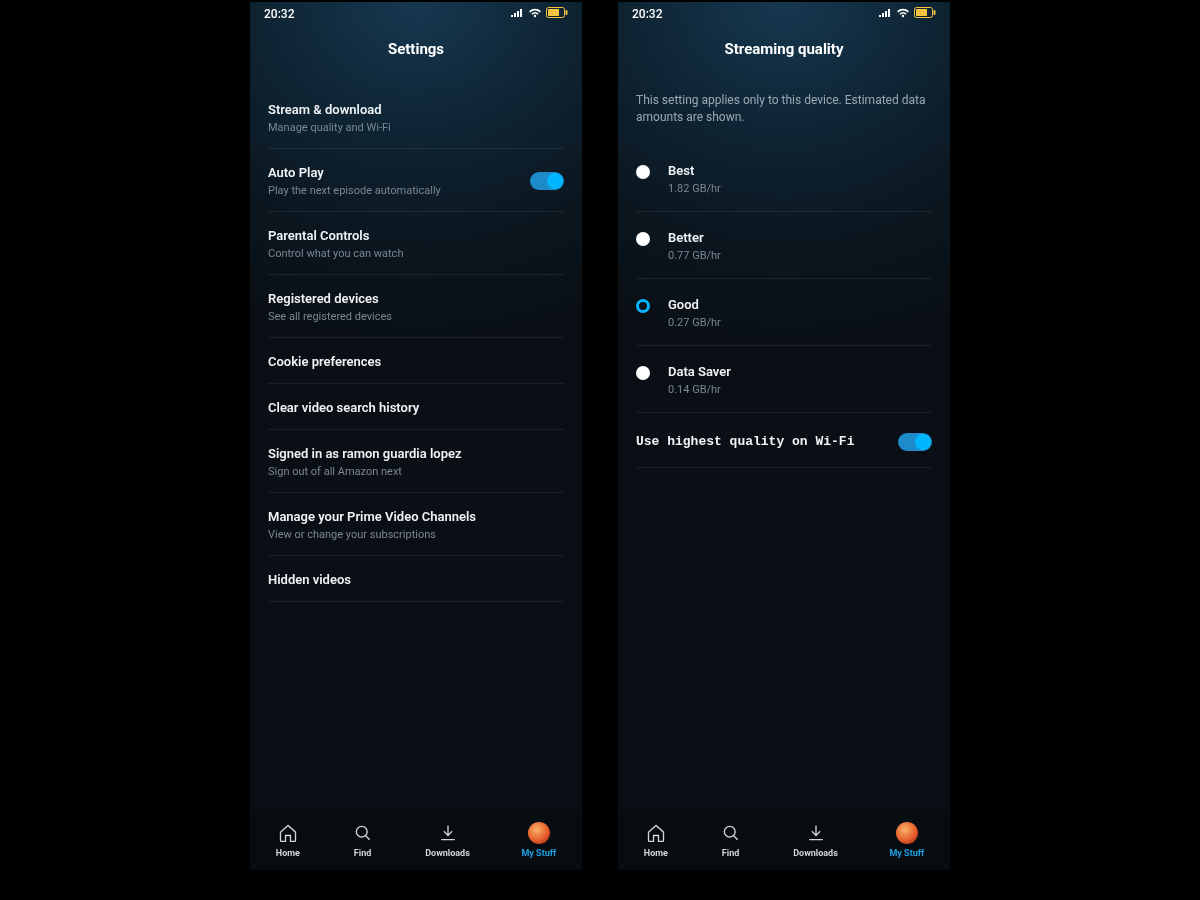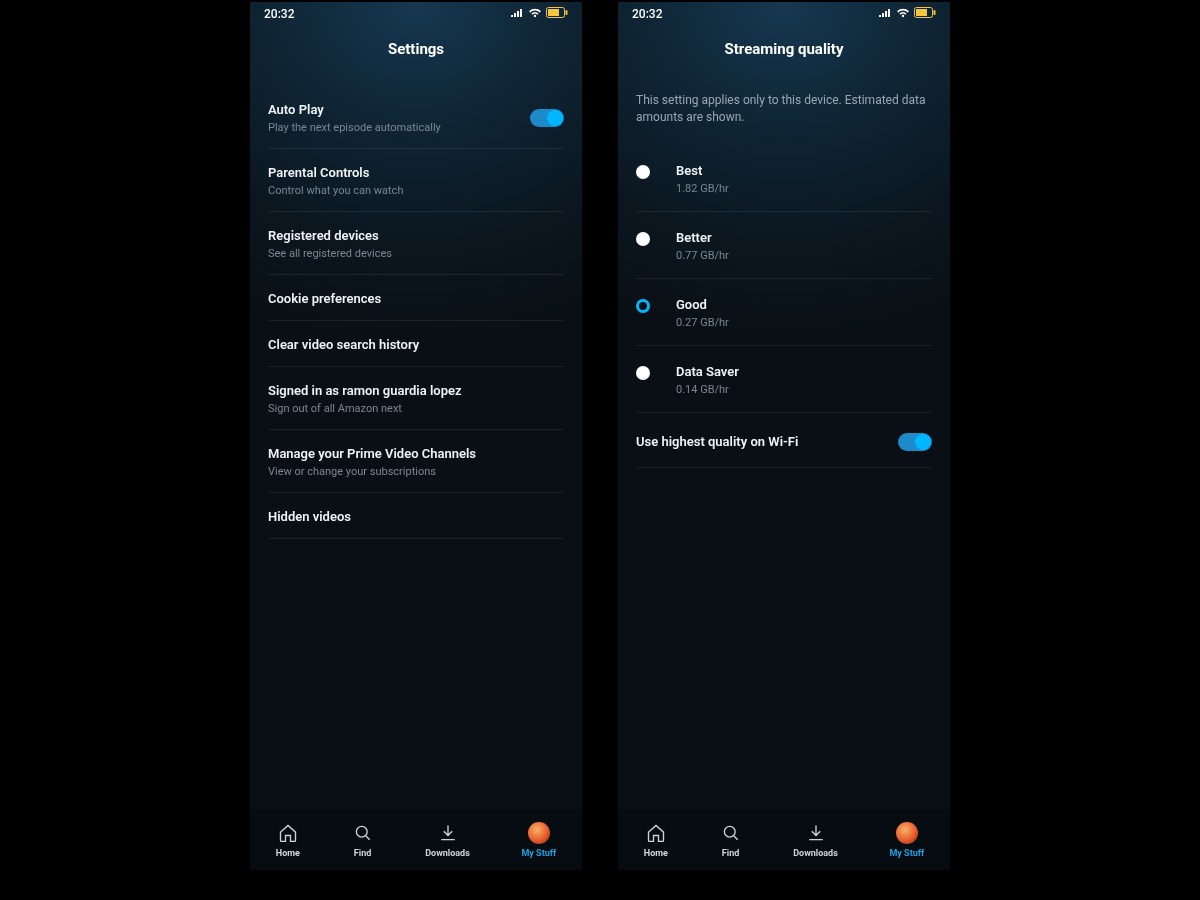--- a/index.html
+++ b/index.html
@@ -26,35 +26,35 @@
   .row .txt .sub { font-size:11px; color:#7a8792; margin-top:4px; }
   .toggle {
     width:34px; height:18px; border-radius:10px; background:#1d8ac9; position:relative;
   }
   .toggle::after {
     content:""; position:absolute; right:1px; top:1px; width:16px; height:16px;
     border-radius:50%; background:#00b7ff;
   }
   .quality-desc { font-size:12px; color:#9ba8b3; padding:6px 0 18px 0; line-height:1.45; }
   .radio-row {
-    display:flex; align-items:flex-start; gap:26px; padding:18px 0 16px 0;
+    display:flex; align-items:flex-start; gap:18px; padding:18px 0 16px 0;
     border-bottom:1px solid rgba(255,255,255,0.08);
   }
   .radio-row:last-of-type { border-bottom:1px solid rgba(255,255,255,0.08); }
   .radio {
     width:14px; height:14px; border-radius:50%; background:#fff; margin-top:2px; flex-shrink:0;
   }
   .radio.selected { background:transparent; border:3px solid #00b7ff; width:14px; height:14px; }
   .radio-txt .r-title { font-size:13px; font-weight:600; color:#f0f4f7; }
   .radio-txt .r-sub { font-size:11px; color:#7a8792; margin-top:4px; }
   .wifi-row {
     display:flex; align-items:center; justify-content:space-between;
     padding:20px 0 16px 0; border-bottom:1px solid rgba(255,255,255,0.08);
   }
-  .wifi-row .w-title { font-size:13px; font-weight:600; color:#f0f4f7; }
+  .wifi-row .w-title { font-size:13px; font-weight:600; color:#f0f4f7;font-family:Liberation Mono, monospace; }
   .navbar {
     height:62px; display:flex; justify-content:space-around; align-items:center;
     border-top:1px solid rgba(255,255,255,0.02); background:rgba(0,0,0,0.15);font-weight:bold;
   }
   .nav-item { display:flex; flex-direction:column; align-items:center; gap:4px; font-size:9px; color:#cfd6db; }
   .nav-item.active { color:#1fa2e6; }
   .nav-icon { width:22px; height:22px; display:flex; align-items:center; justify-content:center; }
   .avatar {
     width:22px; height:22px; border-radius:50%;
     background: radial-gradient(circle at 40% 35%, #f7b267 0%, #e85d2b 55%, #7a2410 100%);
@@ -77,20 +77,26 @@
             <rect x="0.5" y="0.5" width="18" height="10" rx="2" fill="none" stroke="#f5c542" stroke-width="1"></rect>
             <rect x="2" y="2" width="11" height="7" fill="#f5c542"></rect>
             <rect x="19.5" y="3" width="2" height="5" rx="1" fill="#f5c542"></rect>
           </svg></span>
     </span>
   </div>
   <div class="header">Settings</div>
   <div class="content">
     <div class="row">
       <div class="txt">
+        <div class="title">Stream &amp; download</div>
+        <div class="sub">Manage quality and Wi-Fi</div>
+      </div>
+    </div>
+    <div class="row">
+      <div class="txt">
         <div class="title">Auto Play</div>
         <div class="sub">Play the next episode automatically</div>
       </div>
       <div class="toggle"></div>
     </div>
     <div class="row">
       <div class="txt">
         <div class="title">Parental Controls</div>
         <div class="sub">Control what you can watch</div>
       </div>

